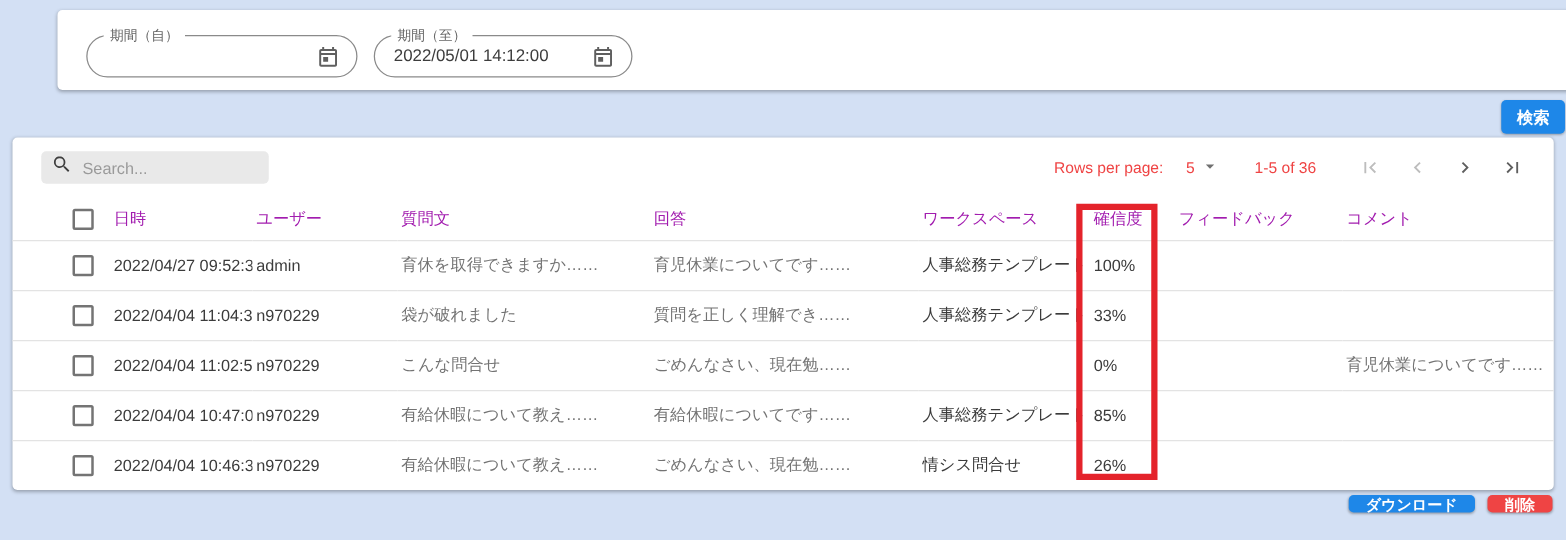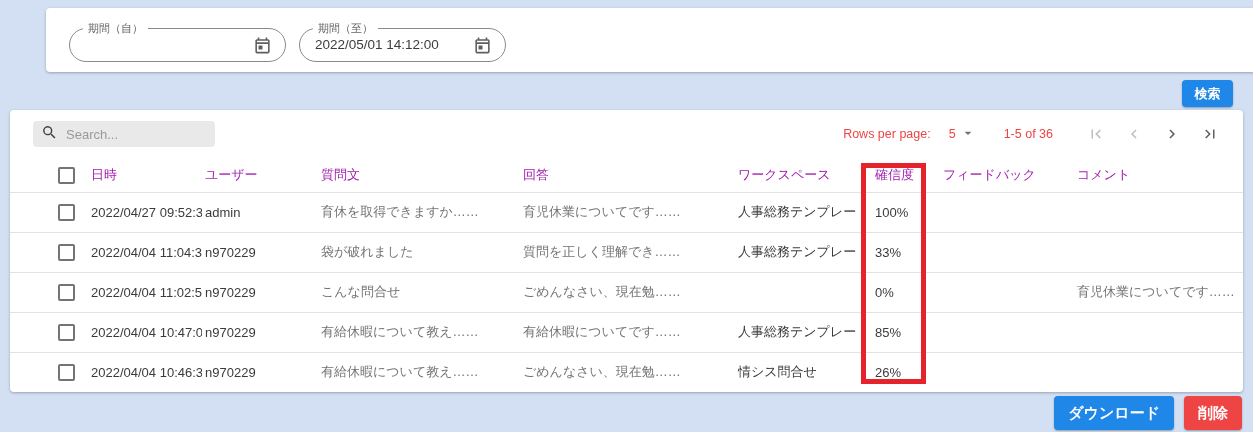--- a/index.html
+++ b/index.html
@@ -21,21 +21,21 @@
   .date-field.from { left:23px;  width:217px; }
   .date-field.to   { left:253px; width:207px; }
   .date-label { position:absolute; top:-8px; left:13px; background:#fff; padding:0 5px;
                 font-size:11px; color:#666; white-space:nowrap; }
   .date-value { position:absolute; left:15px; top:1px; height:29px; width:140px;
                 border:none; outline:none; font-size:13.5px; color:#3d3d3d;
                 font-family:"Liberation Sans", sans-serif; background:transparent; }
   .cal-btn { position:absolute; right:13px; top:7px; width:19px; height:19px; border:none;
              background:transparent; cursor:pointer; padding:0; }
 
-  .search-btn { position:absolute; right:20px; top:80px; height:27px; min-width:51px;
+  .search-btn { position:absolute; right:1px; top:80px; height:27px; min-width:51px;
                 background:#1e87e8; color:#fff; border:none; border-radius:4px;
                 font-size:13px; font-weight:bold; font-family:Liberation Sans, sans-serif;
                 box-shadow:0 1px 2px rgba(0,0,0,.3); cursor:pointer; }
 
   .panel-table { top:110px; height:282px; }
   .toolbar { height:48px; display:flex; align-items:center; justify-content:space-between;
              padding:0 14px 0 23px; }
   .searchbox { display:flex; align-items:center; width:182px; height:26px; background:#e9e9e9;
                border-radius:4px; padding:0 8px; }
   .searchbox input { flex:1; border:none; outline:none; background:transparent; font-size:13px;
@@ -62,21 +62,21 @@
   tbody tr:last-child td { border-bottom:none; }
   td.link { color:#737373; cursor:pointer; }
   .cb { display:inline-block; width:17px; height:17px; border:2px solid #747474;
         border-radius:2px; margin-left:45px; vertical-align:middle; cursor:pointer;
         background:#fff; }
 
   .highlight-rect { position:absolute; left:861px; top:163px; width:65px; height:221px;
                     border:5px solid #e4232b; pointer-events:none; }
 
   .actions { position:absolute; right:11px; top:396px; display:flex; gap:10px; }
-  .actions button { height:34px; border:none; border-radius:4px; color:#fff; font-size:15px;
+  .actions button { height:14px; border:none; border-radius:4px; color:#fff; font-size:12px;
                     font-weight:bold; padding:0 14px; cursor:pointer;
                     font-family:"Liberation Sans", sans-serif;
                     box-shadow:0 1px 2px rgba(0,0,0,.3); }
   .btn-download { background:#1e87e8; }
   .btn-delete { background:#ef4444; }
 </style>
 </head>
 <body>
 
 <div class="panel panel-top">

